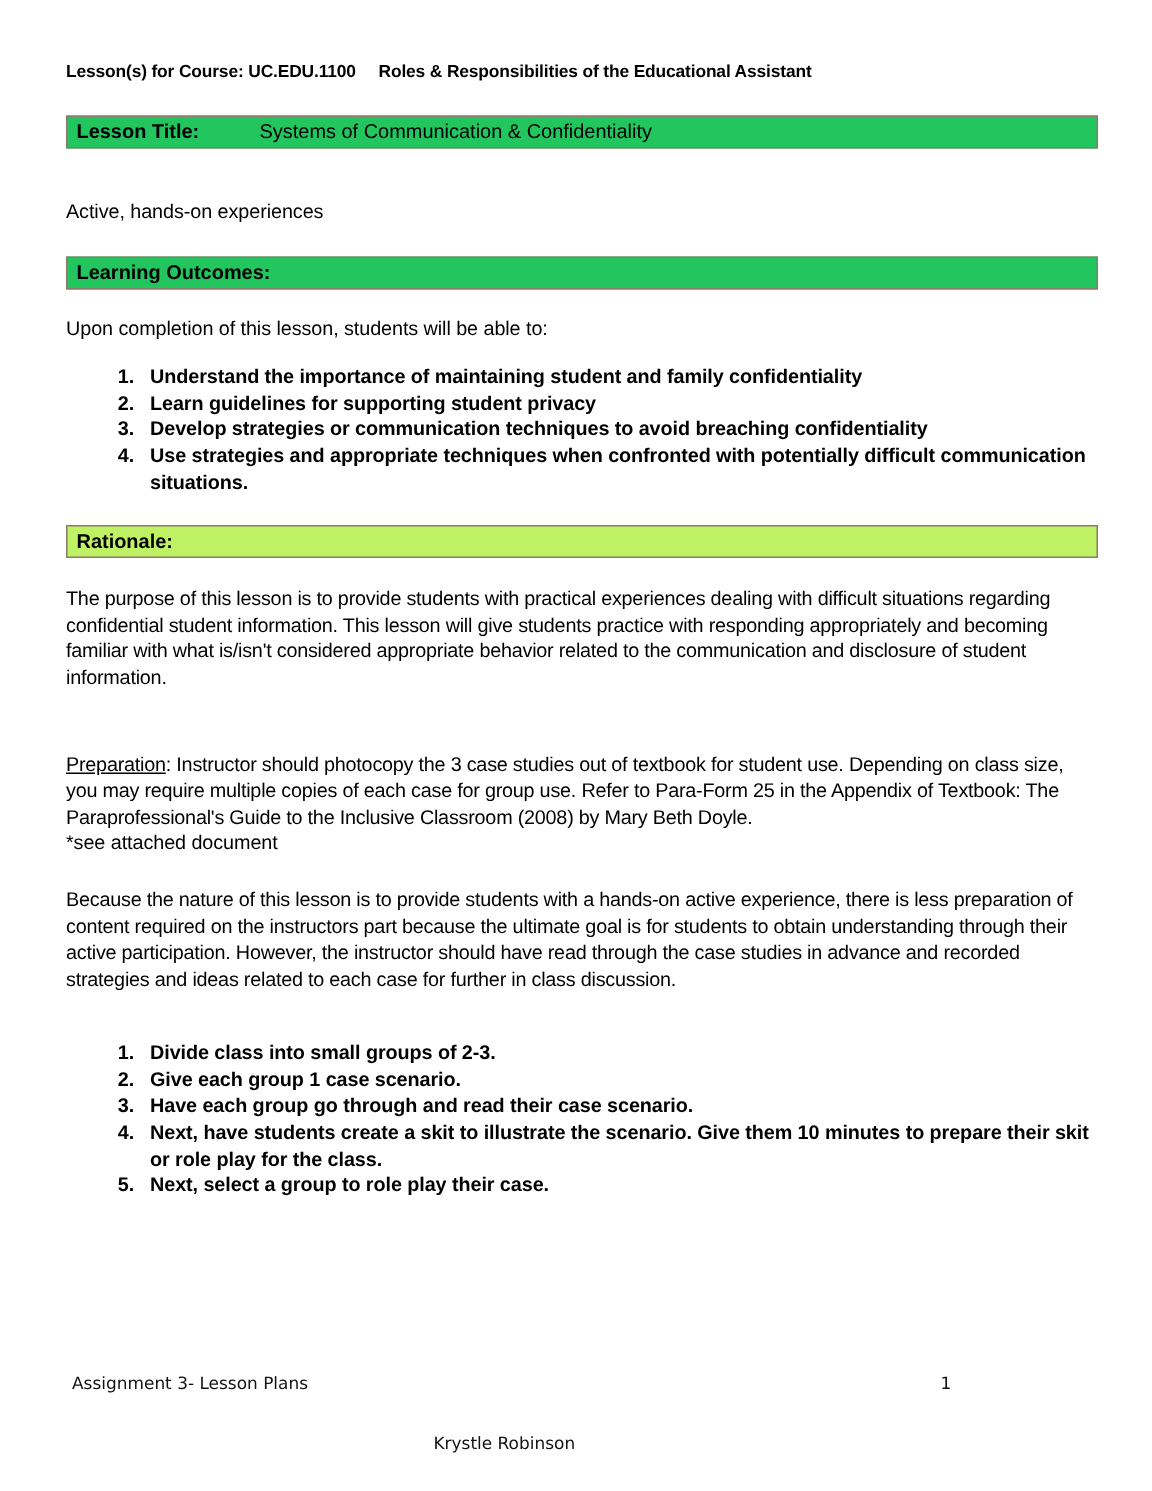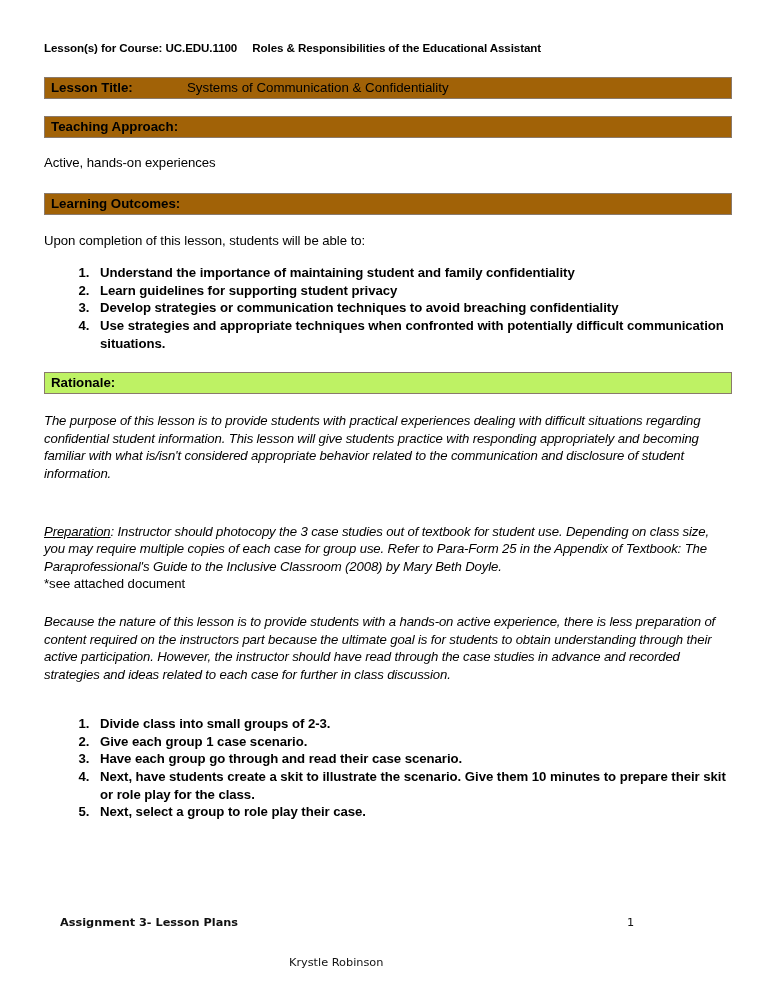--- a/index.html
+++ b/index.html
@@ -46,39 +46,39 @@
     box-sizing: border-box;
     border: 1px solid #8a7a6c;
     height: 22px;
     line-height: 20px;
     padding: 0 0 0 6px;
     font-size: 13.3px;
     font-weight: bold;
     white-space: nowrap;
     position: relative;
   }
-  .bar.peach { background: #a16207; }
+  .bar.peach { background: #22c55e; }
   .bar.cream { background: #bef264; }
 
   .bar .bar-value {
     position: absolute;
-    left: 142px;
+    left: 128px;
     top: 0;
     font-weight: normal;
     font-size: 13.3px;
     line-height: 20px;
   }
 
   
   .para {
     font-size: 13.2px;
     line-height: 17.6px;
     letter-spacing: -0.05px;
   }
-  .para.tight { letter-spacing: -0.15px; font-style: italic; }
+  .para.tight { letter-spacing: -0.15px; }
 
   .u { text-decoration: underline; }
   .it { }
 
   
   ol.doclist {
     margin: 0;
     padding: 0 0 0 49px;
     list-style-position: outside;
     list-style-type: decimal;
@@ -102,21 +102,21 @@
   .footer {
     position: absolute;
     left: 44px;
     top: 916px;
     width: 644px;
     font-family: "DejaVu Sans", sans-serif;
     font-size: 11.3px;
     line-height: 14px;
     color: #111111;
   }
-  .footer .f-left   { position: absolute; left: 16px;   top: 0; white-space: nowrap; font-weight: bold; }
+  .footer .f-left   { position: absolute; left: 4px;   top: 0; white-space: nowrap; }
   .footer .f-center { position: absolute; left: 245px; top: 0; white-space: nowrap; margin-top: 40px; }
   .footer .f-right  { position: absolute; left: 583px; top: 0; white-space: nowrap; }
 </style>
 </head>
 <body>
 
 <div class="page">
   <div class="content">
 
     <div class="course-line">
@@ -127,23 +127,20 @@
 
     <div class="sp-22"></div>
 
     <div class="bar peach">
       <span>Lesson Title:</span>
       <span class="bar-value">Systems of Communication &amp; Confidentiality</span>
     </div>
 
     <div class="sp-17"></div>
 
-    <div class="bar peach">
-      <span>Teaching Approach:</span>
-    </div>
 
     <div class="sp-16"></div>
 
     <div class="para">Active, hands-on experiences</div>
 
     <div class="sp-21"></div>
 
     <div class="bar peach">
       <span>Learning Outcomes:</span>
     </div>

